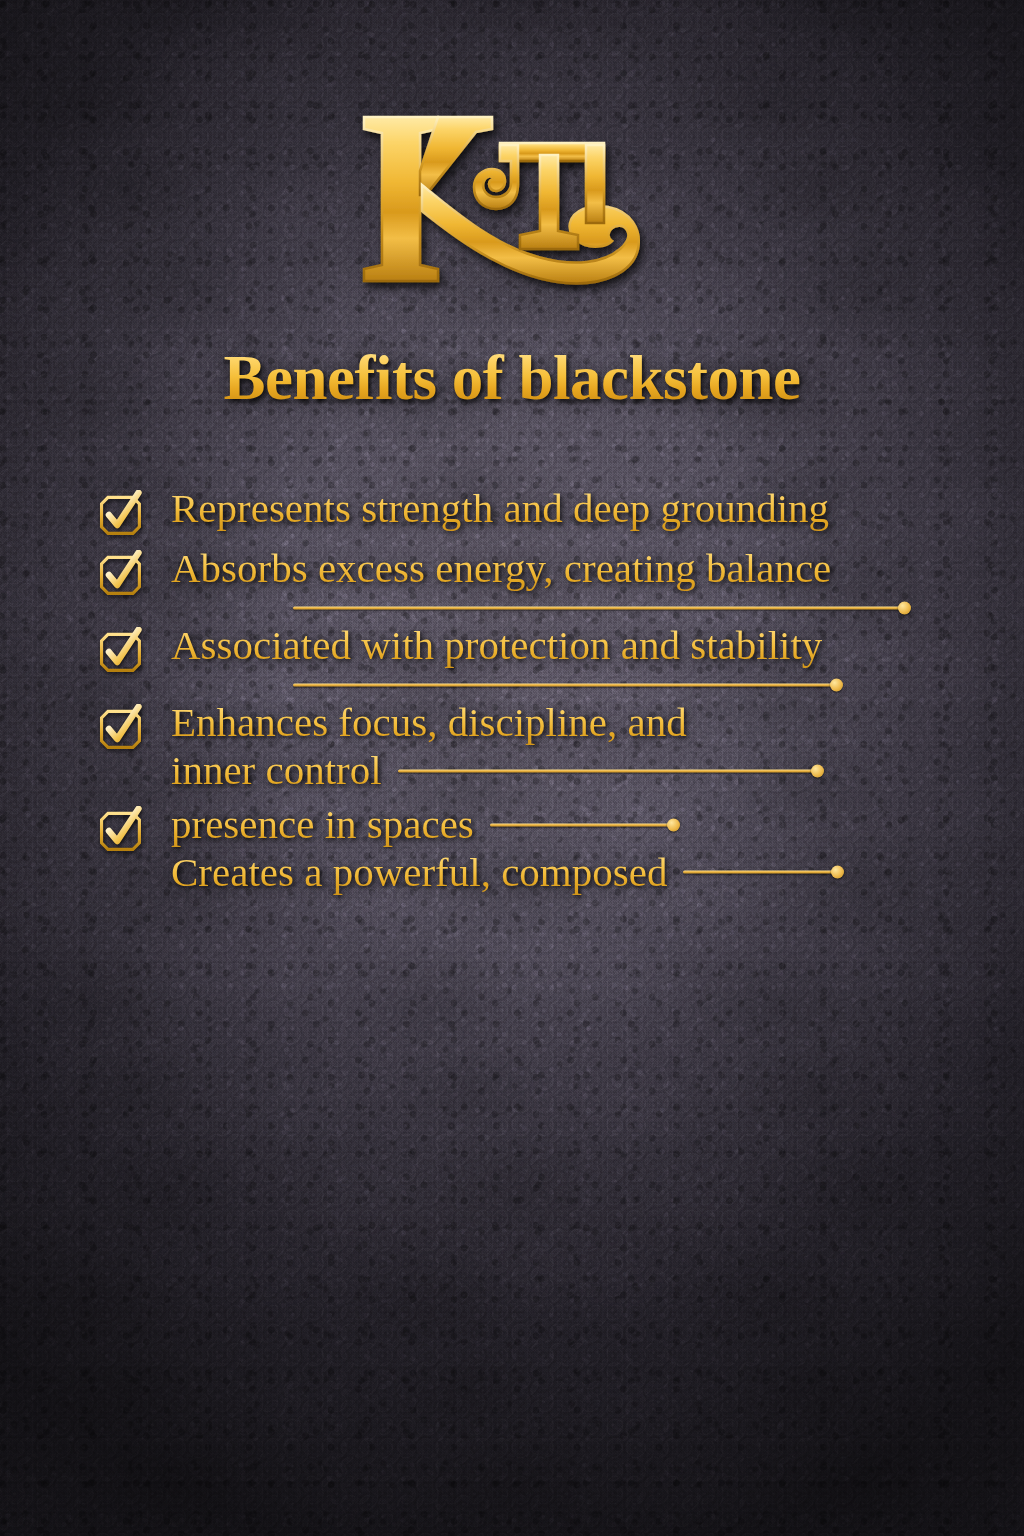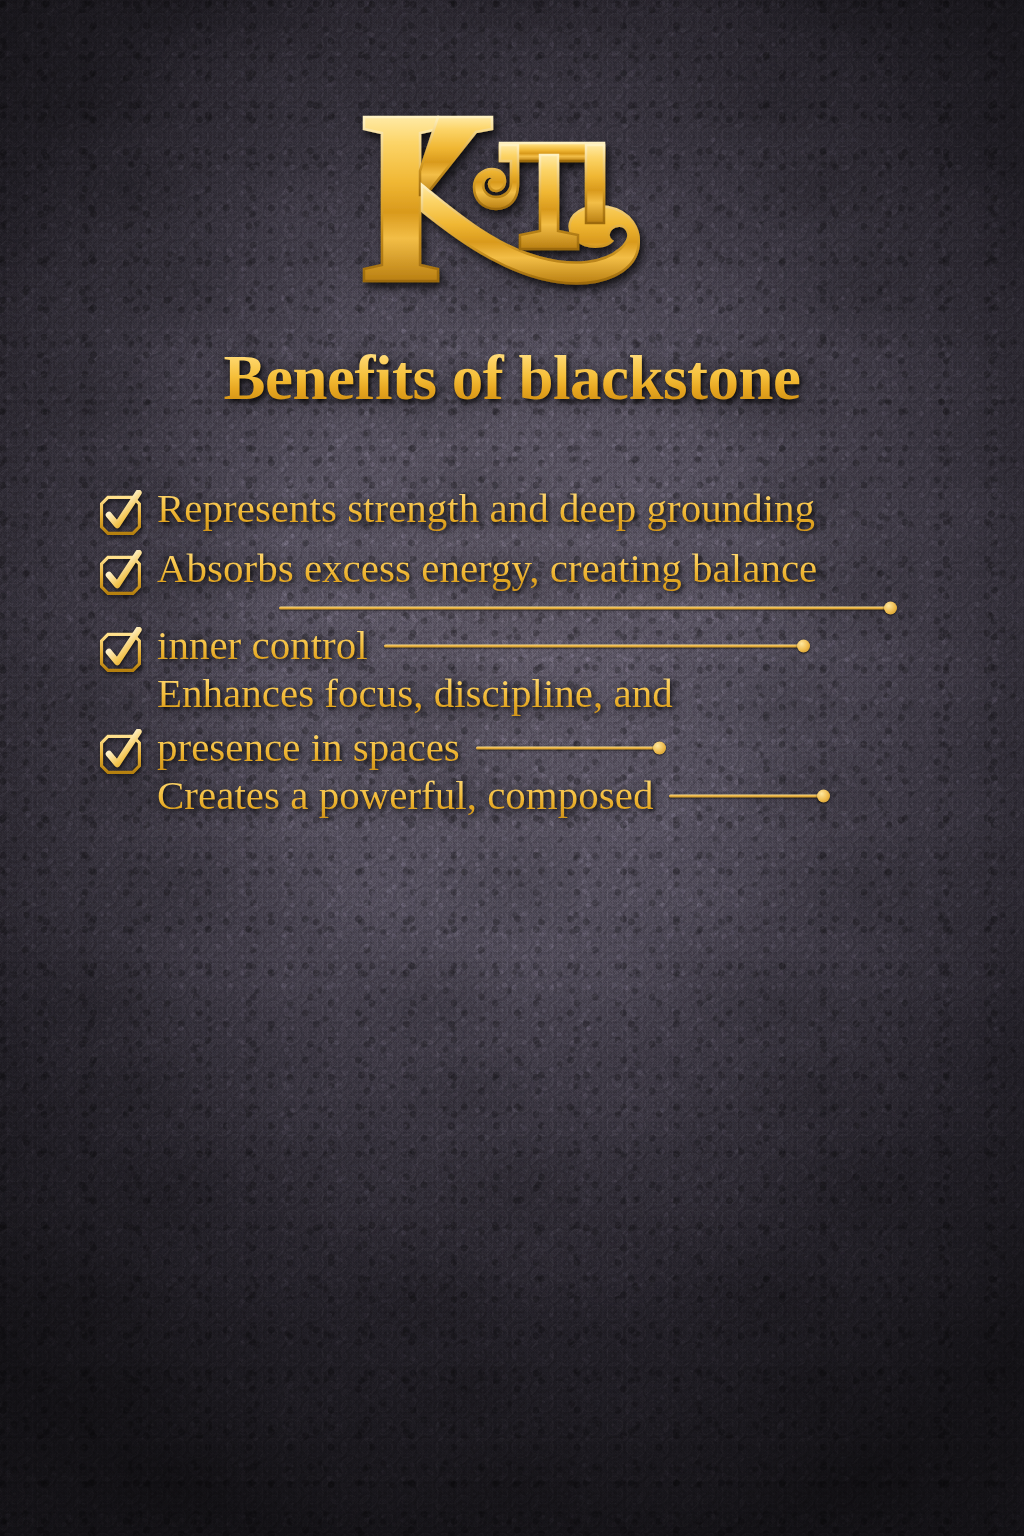--- a/index.html
+++ b/index.html
@@ -152,21 +152,21 @@
   .list {
     position: absolute;
     top: 486px;
     left: 96px;
     width: 880px;
   }
   .item {
     position: relative;
     display: flex;
     align-items: flex-start;
-    gap: 13px;
+    gap: 27px;
   }
   .item + .item { margin-top: 8px; }
 
   .check-icon {
     flex: 0 0 auto;
     width: 48px;
     height: 48px;
     margin-top: 4px;
     filter: drop-shadow(1px 2px 2px rgba(0,0,0,.70));
   }
@@ -336,33 +336,45 @@
           <path d="M14 27 L23 38 L46 3" fill="none" stroke="url(#tickG)" stroke-width="7" stroke-linecap="round" stroke-linejoin="round"></path>
         </svg>
         <div class="item-body">
           <div class="line-row">
             <span class="item-text">Absorbs excess energy, creating balance</span>
           </div>
           <span class="rule rule--standalone" style="width: 618px;"></span>
         </div>
       </div>
 
-
-      <div class="item">
-        <svg class="check-icon" viewBox="0 0 52 52" aria-hidden="true">
-          <path d="M13 8 H40 L47 15 V40 L40 47 H13 L6 40 V15 Z" fill="none" stroke="url(#boxG)" stroke-width="3.4"></path>
-          <path d="M14 27 L23 38 L46 3" fill="none" stroke="url(#tickG)" stroke-width="7" stroke-linecap="round" stroke-linejoin="round"></path>
-        </svg>
-        <div class="item-body">
+      <div class="item">
+        <svg class="check-icon" viewBox="0 0 52 52" aria-hidden="true">
+          <path d="M13 8 H40 L47 15 V40 L40 47 H13 L6 40 V15 Z" fill="none" stroke="url(#boxG)" stroke-width="3.4"></path>
+          <path d="M14 27 L23 38 L46 3" fill="none" stroke="url(#tickG)" stroke-width="7" stroke-linecap="round" stroke-linejoin="round"></path>
+        </svg>
+        <div class="item-body">
+          <div class="line-row">
+            <span class="item-text">Associated with protection and stability</span>
+          </div>
+          <span class="rule rule--standalone" style="width: 550px;"></span>
+        </div>
+      </div>
+
+      <div class="item">
+        <svg class="check-icon" viewBox="0 0 52 52" aria-hidden="true">
+          <path d="M13 8 H40 L47 15 V40 L40 47 H13 L6 40 V15 Z" fill="none" stroke="url(#boxG)" stroke-width="3.4"></path>
+          <path d="M14 27 L23 38 L46 3" fill="none" stroke="url(#tickG)" stroke-width="7" stroke-linecap="round" stroke-linejoin="round"></path>
+        </svg>
+        <div class="item-body">
+          <div class="line-row">
+            <span class="item-text">Enhances focus, discipline, and</span>
+          </div>
           <div class="line-row">
             <span class="item-text">inner control</span>
             <span class="rule rule--inline" style="width: 426px;"></span>
-          </div>
-          <div class="line-row">
-            <span class="item-text">Enhances focus, discipline, and</span>
           </div>
         </div>
       </div>
 
       <div class="item">
         <svg class="check-icon" viewBox="0 0 52 52" aria-hidden="true">
           <path d="M13 8 H40 L47 15 V40 L40 47 H13 L6 40 V15 Z" fill="none" stroke="url(#boxG)" stroke-width="3.4"></path>
           <path d="M14 27 L23 38 L46 3" fill="none" stroke="url(#tickG)" stroke-width="7" stroke-linecap="round" stroke-linejoin="round"></path>
         </svg>
         <div class="item-body">

